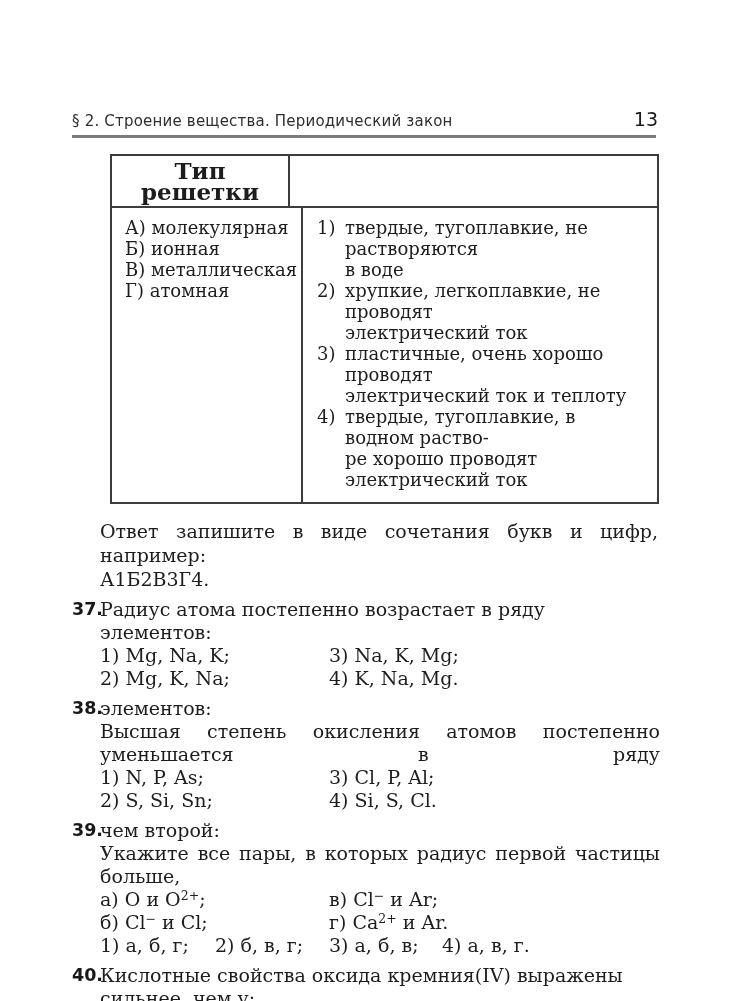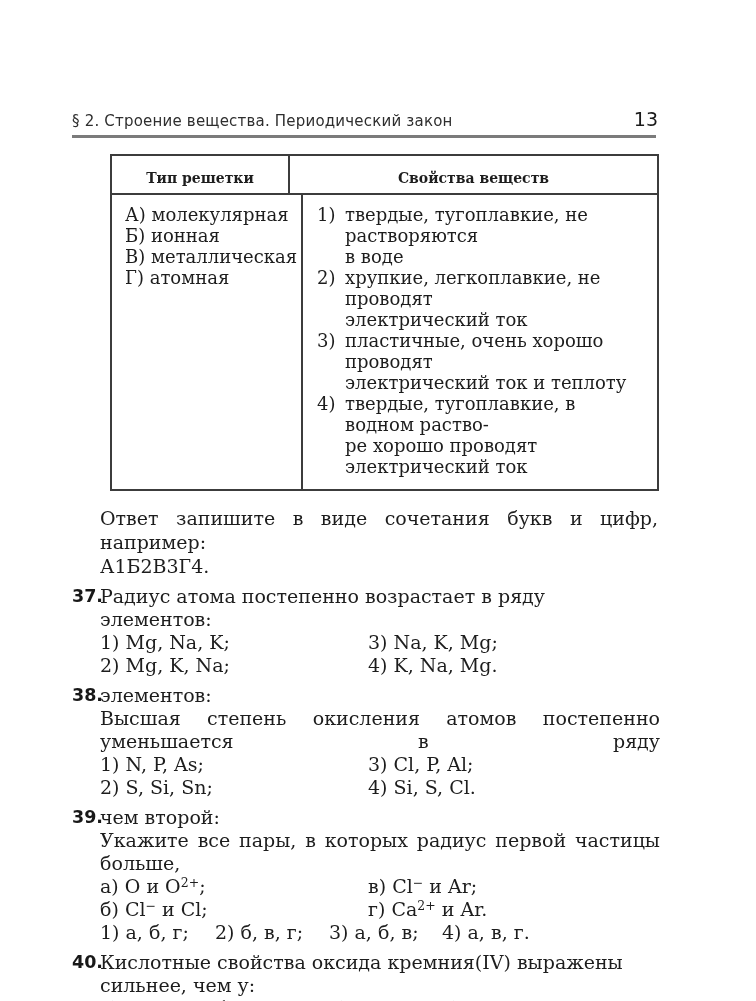--- a/index.html
+++ b/index.html
@@ -28,21 +28,21 @@
 
   
   .qtable {
     margin:16px 0 0 38px; width:545px;
     border:2px solid #3c3c3c;
     font-size:18px; line-height:21px;
   }
   .trow { display:flex; }
   .thead { border-bottom:2px solid #3c3c3c; }
   .th {
-    font-weight:bold; text-align:center; padding:12px 0 4px 0; font-size:14px;
+    font-weight:bold; text-align:center; padding:4px 0 4px 0; font-size:23px;
   }
   .c1 { width:176px; border-right:2px solid #3c3c3c; flex:none; }
   .c2 { flex:1; }
   .td1 { padding:9px 0 8px 13px; }
   .td2 { padding:9px 8px 12px 14px; }
   .prop-item { display:flex; }
   .prop-num { width:28px; flex:none; }
   .prop-lines { flex:1; }
 
   
@@ -51,41 +51,40 @@
   
   .question { display:flex; margin-top:7px; width:588px; }
   .qnum {
     width:28px; flex:none;
     font-family:"DejaVu Sans", sans-serif;
     font-weight:bold; font-size:17.5px; color:#181818;
     padding-top:1px;
   }
   .qbody { flex:1; font-size:19px; line-height:23px; }
   .just { text-align:justify; text-align-last:justify; }
-  .row2 { display:grid; grid-template-columns:229px 1fr;gap:39px; }
+  .row2 { display:grid; grid-template-columns:229px 1fr; }
   .row4 { display:grid; grid-template-columns:115px 114px 113px 1fr; }
   sub, sup { font-size:12.5px; line-height:0; }
   sub { vertical-align:-4px; }
   sup { vertical-align:6px; }
 </style>
 </head>
 <body>
 
 <div class="content">
 
   <div class="hdr">
     <span class="hdr-title">§ 2. Строение вещества. Периодический закон</span>
     <span class="hdr-page">13</span>
   </div>
   <div class="rule"></div>
 
   <div class="qtable">
     <div class="trow thead">
       <div class="th c1">Тип решетки</div>
-      <div class="th c2">Свойства веществ</div>
     </div>
     <div class="trow">
       <div class="c1 td1" id="lattice-cell">
           <div>А) молекулярная</div>
           <div>Б) ионная</div>
           <div>В) металлическая</div>
           <div>Г) атомная</div>
         </div>
       <div class="c2 td2" id="props-cell">
           <div class="prop-item">

